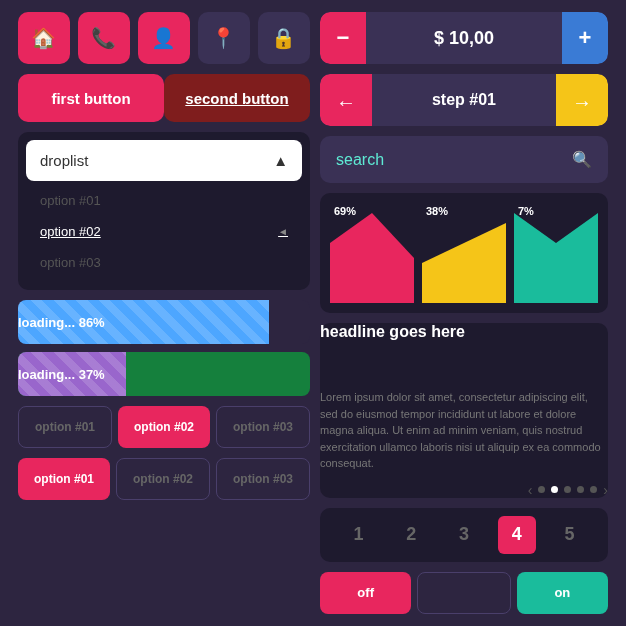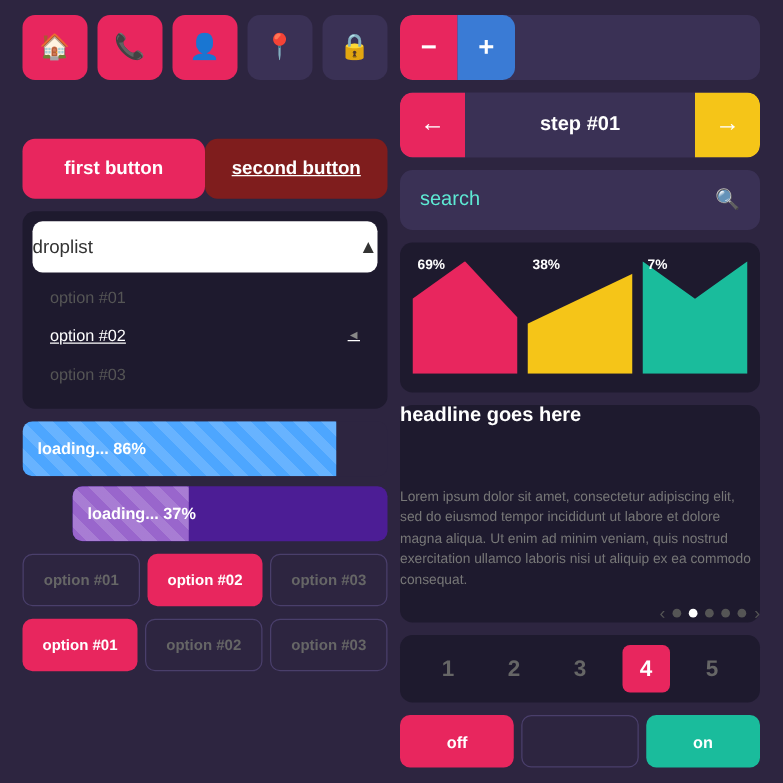--- a/index.html
+++ b/index.html
@@ -64,35 +64,35 @@
       border: none; cursor: pointer;
       display: flex; align-items: center; justify-content: center;
       font-size: 20px; color: white;
     }
     .step-btn.left { background: #e8265e; border-radius: 10px 0 0 10px; }
     .step-btn.right { background: #f5c518; border-radius: 0 10px 10px 0; }
     .step-value { flex: 1; text-align: center; color: white; font-size: 16px; font-weight: bold; }
 
     
     .action-row {
-      display: flex; gap: 0; margin-top: 37px;
+      display: flex; gap: 0;
     }
     .action-btn {
       flex: 1; height: 48px; border-radius: 10px; border: none;
       cursor: pointer; font-size: 15px; font-weight: bold; color: white;
     }
     .action-btn.primary { background: #e8265e; }
     .action-btn.secondary { background: #7f1d1d; text-decoration: underline; }
 
     
     .dropdown-container {
       background: #1e1a2e; border-radius: 10px; padding: 8px;
     }
     .dropdown-header {
-      background: white; border-radius: 8px; padding: 12px 0;
+      background: white; border-radius: 8px; padding: 12px 14px;
       display: flex; justify-content: space-between; align-items: center;
       cursor: pointer;
     }
     .dropdown-header span { font-size: 15px; color: #333; }
     .dropdown-arrow { color: #6633cc; font-size: 14px; }
     .dropdown-options { padding: 4px 0; }
     .dropdown-option {
       padding: 8px 14px; color: #888; font-size: 13px; cursor: pointer;
     }
     .dropdown-option.active {
@@ -108,21 +108,21 @@
       cursor: pointer;
     }
     .search-bar span { color: #5eead4; font-size: 16px; }
     .search-icon { color: white; font-size: 20px; }
 
     
     .chart-container {
       background: #1e1a2e; border-radius: 10px; padding: 10px;
       height: 120px; display: flex; align-items: flex-end; gap: 8px; position: relative;
     }
-    .bar-group { flex: 1; display: flex; flex-direction: column; align-items: center; justify-content: center; position: relative; height: 100%; }
+    .bar-group { flex: 1; display: flex; flex-direction: column; align-items: center; justify-content: flex-end; position: relative; height: 100%; }
     .bar-label { color: white; font-size: 11px; font-weight: bold; position: absolute; top: 2px; left: 4px; }
 
     
     .progress-container { display: flex; flex-direction: column; gap: 8px; }
     .progress-bar-wrap {
       border-radius: 8px; overflow: hidden; height: 44px;
       position: relative; display: flex; align-items: center;
     }
     .progress-bar-bg { position: absolute; top: 0; left: 0; height: 100%; }
     .progress-stripes {
@@ -130,21 +130,21 @@
       background: repeating-linear-gradient(
         45deg,
         transparent,
         transparent 8px,
         rgba(255,255,255,0.15) 8px,
         rgba(255,255,255,0.15) 16px
       );
     }
     .progress-text {
       position: relative; color: white; font-size: 13px; font-weight: bold;
-      padding-left: 12px; z-index: 1;
+      z-index: 1;
     }
 
     
     .options-row {
       display: flex; gap: 6px;
     }
     .option-pill {
       flex: 1; height: 42px; border-radius: 8px; border: none;
       cursor: pointer; font-size: 12px; color: white; font-weight: bold;
     }
@@ -218,21 +218,21 @@
         <div class="dropdown-option" style="color:#555">option #03</div>
       </div>
     </div>
 
     <div class="progress-container">
       <div class="progress-bar-wrap" style="background:#2d2540;">
         <div class="progress-bar-bg" style="width:86%; background:#4da6ff;"></div>
         <div class="progress-stripes" style="width:86%;"></div>
         <span class="progress-text">loading... 86%</span>
       </div>
-      <div class="progress-bar-wrap" style="background:#4c1d95;margin-left:40px;">
+      <div class="progress-bar-wrap" style="background:#15803d;">
         <div class="progress-bar-bg" style="width:37%; background:#9966cc;"></div>
         <div class="progress-stripes" style="width:37%;"></div>
         <span class="progress-text">loading... 37%</span>
       </div>
     </div>
 
     <div class="options-row">
       <button class="option-pill dark-bg">option #01</button>
       <button class="option-pill pink-bg">option #02</button>
       <button class="option-pill dark-bg">option #03</button>
@@ -242,20 +242,21 @@
       <button class="option-pill pink-bg">option #01</button>
       <button class="option-pill dark-bg">option #02</button>
       <button class="option-pill dark-bg">option #03</button>
     </div>
   </div>
 
   <div class="right-col">
 
     <div class="counter-row">
       <button class="counter-btn minus">−</button>
+      <span class="counter-value">$ 10,00</span>
       <button class="counter-btn plus">+</button>
     </div>
 
     <div class="step-row">
       <button class="step-btn left">←</button>
       <span class="step-value">step #01</span>
       <button class="step-btn right">→</button>
     </div>
 
     <div class="search-bar">

